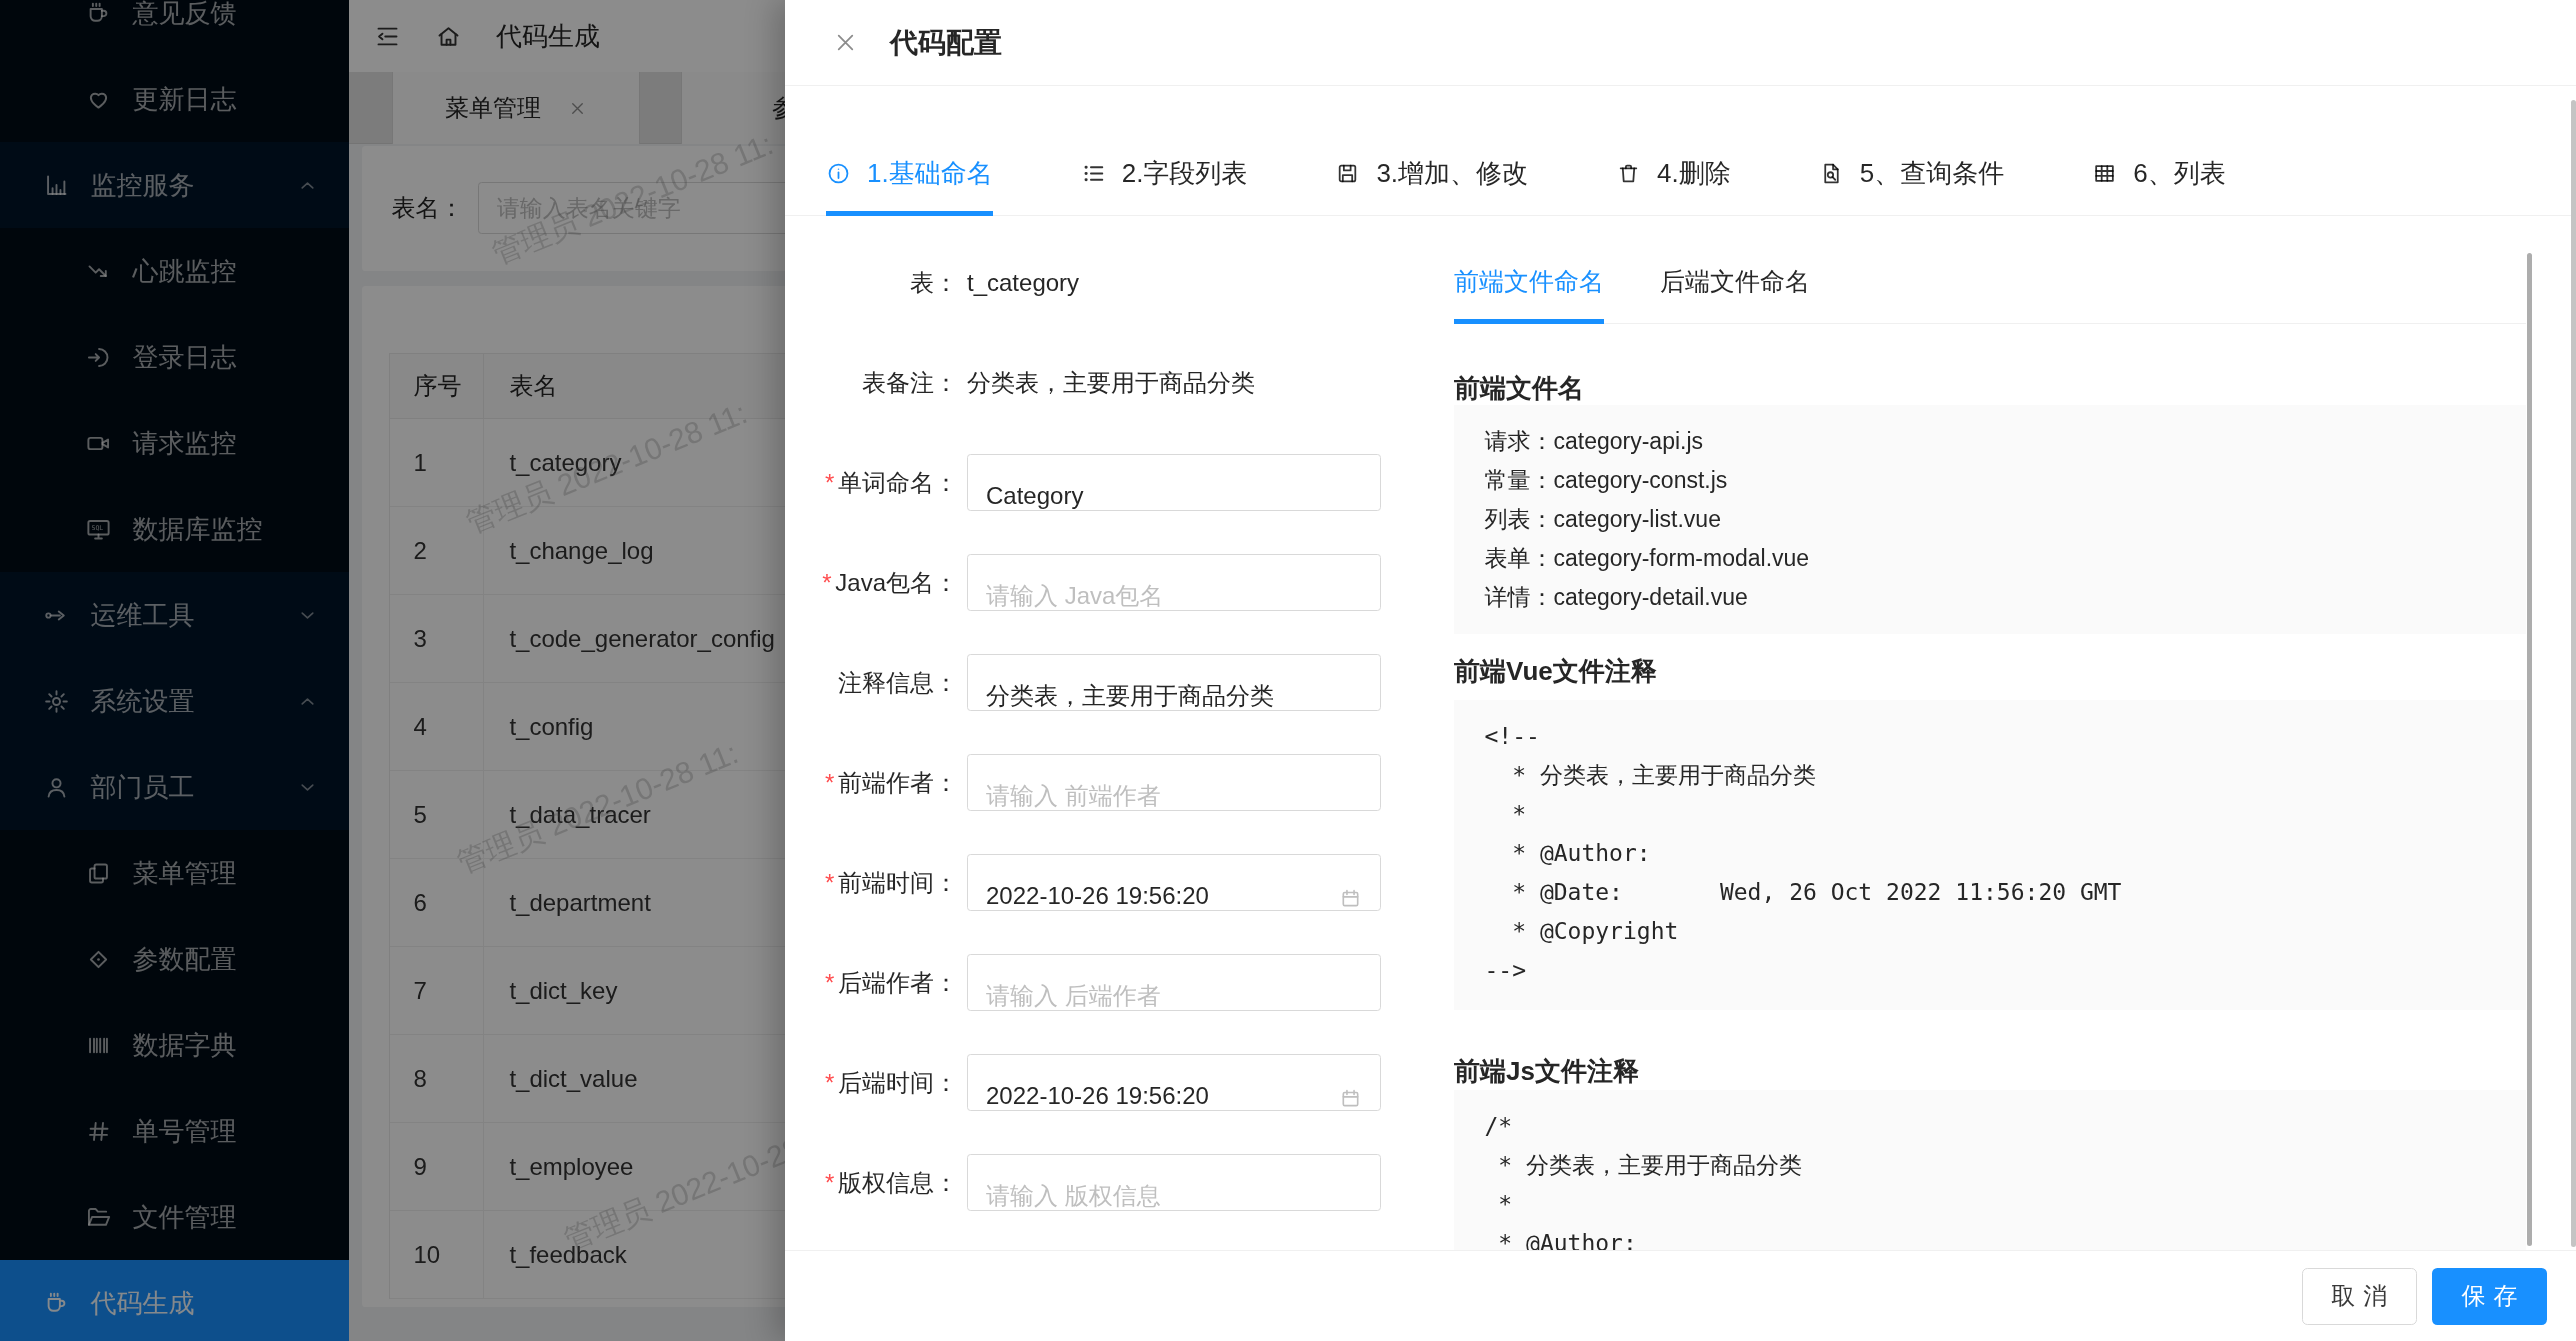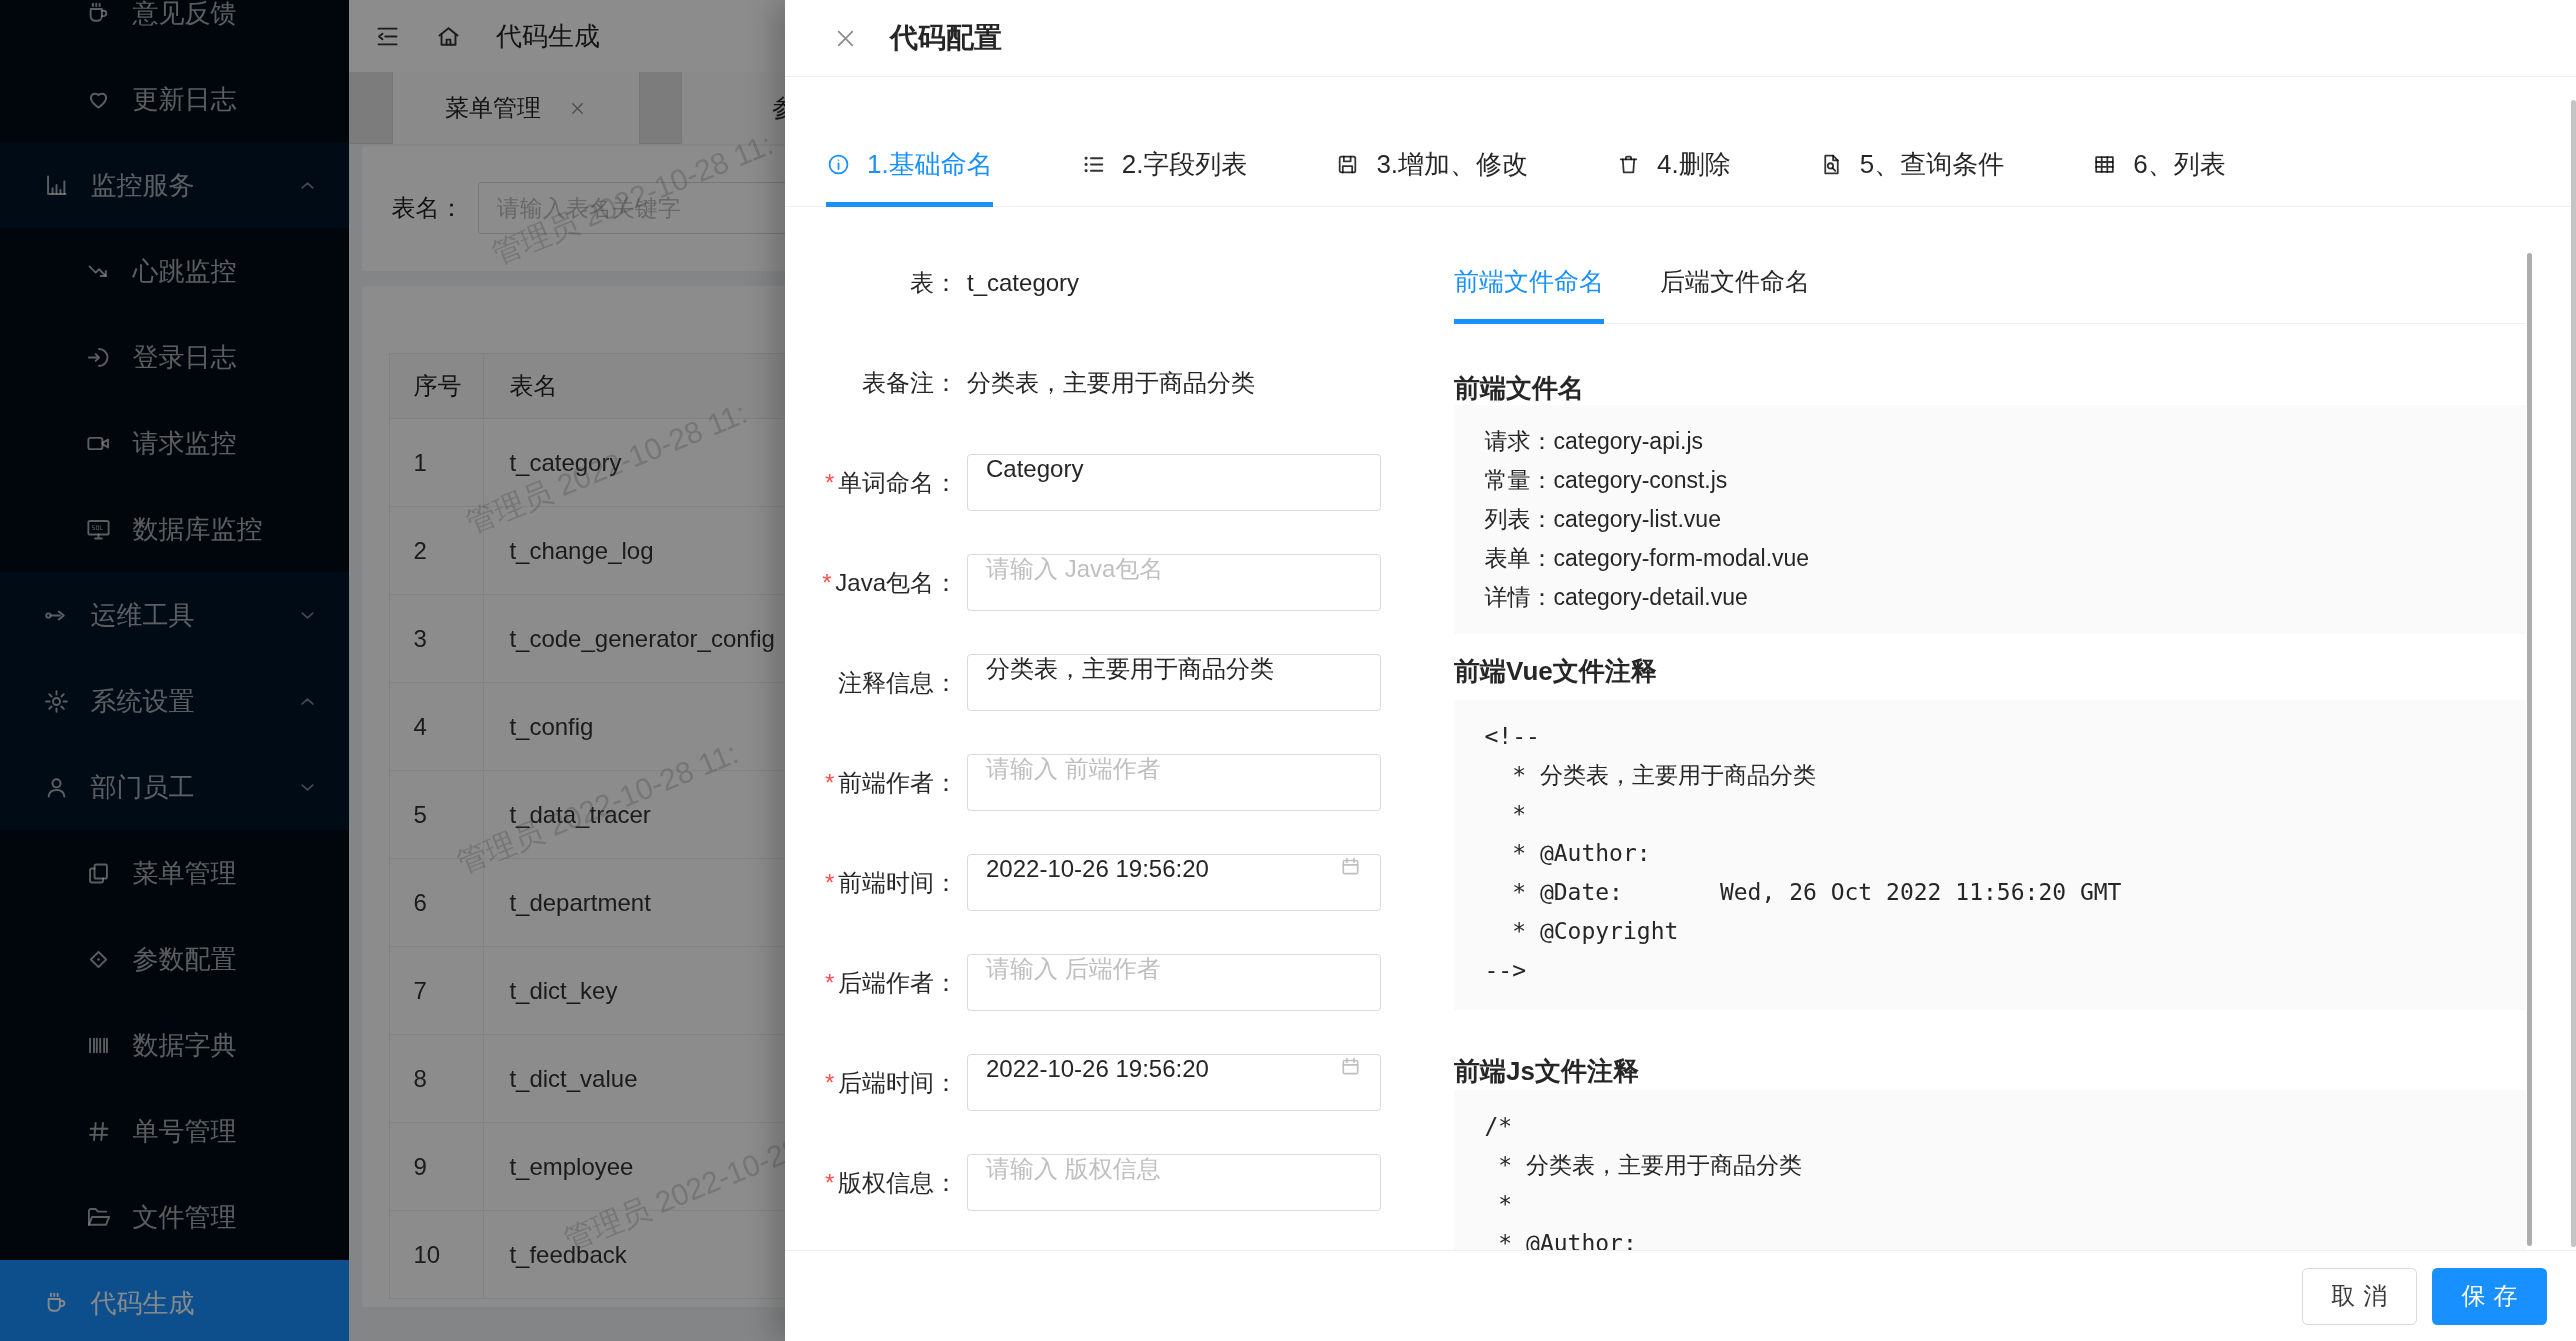--- a/index.html
+++ b/index.html
@@ -43,39 +43,39 @@
   .tc2 { flex:1; display:flex; align-items:center; padding-left:25px; font-size:24px; color:#333; }
   .trow.h .tc1, .trow.h .tc2 { color:#262626; border-right-color:#e9e9e9; }
   .wm { position:absolute; font-size:30px; color:rgba(110,110,110,0.28); transform:rotate(-22deg); white-space:nowrap; pointer-events:none; z-index:20; }
 
   
   .mask { position:absolute; left:0; top:0; width:785px; height:100%; background:rgba(0,0,0,0.45); z-index:40; }
 
   
   .drawer { position:absolute; left:785px; top:0; width:1791px; height:100%; background:#fff; z-index:60;
             box-shadow:-10.8px 0 29px rgba(0,0,0,0.22); }
-  .d-header { height:77px; display:flex; align-items:center; padding-left:48px; border-bottom:0.9px solid #f0f0f0; }
+  .d-header { height:86px; display:flex; align-items:center; padding-left:48px; border-bottom:0.9px solid #f0f0f0; }
   .d-close { display:flex; color:#8c8c8c; cursor:pointer; }
   .d-title { margin-left:32px; font-size:28px; font-weight:600; color:rgba(0,0,0,0.85); }
   .steps { position:relative; height:130px; border-bottom:0.9px solid #f0f0f0; display:flex; padding-left:41px;gap:32px; }
   .step { position:relative; display:flex; align-items:center; margin-right:56px; padding-top:45px; font-size:26px;
           color:rgba(0,0,0,0.85); cursor:pointer; }
   .step .ic { display:flex; margin-right:16px; color:rgba(0,0,0,0.8); }
   .step.active { color:#1890ff; }
   .step.active .ic { color:#1890ff; }
   .step.active::after { content:""; position:absolute; left:0; right:0; bottom:-0.9px; height:5.4px; background:#1890ff; }
   .d-body { position:absolute; left:0; top:228px; width:100%; height:1022px; overflow:hidden; }
 
   .form-col { position:absolute; left:0; top:4.5px; width:641px; }
   .frow { height:100px; display:flex; align-items:center; }
   .flab { width:173px; text-align:right; font-size:24px; color:rgba(0,0,0,0.85); flex:none; }
   .flab .star { color:#ff4d4f; margin-right:3.6px; }
   .fstatic { margin-left:9px; font-size:24px; color:#262626; }
   .finp { margin-left:9px; width:414px; height:57px; border:0.9px solid #d9d9d9; border-radius:3.6px; background:#fff;
-          display:flex; align-items:flex-start; padding:0 18px; }
+          display:flex; align-items:flex-end; padding:0 18px; }
   .finp input { border:none; outline:none; width:100%; font-size:24px; color:#262626; font-family:inherit; background:transparent; }
   .finp input::placeholder { color:#bfbfbf; }
   .fcal { display:flex; color:#bfbfbf; margin-left:7.2px; flex:none; }
 
   .right-col { position:absolute; left:669px; top:0; width:1072px; height:100%; }
   .rtabs { position:relative; height:96px; border-bottom:0.9px solid #f0f0f0; display:flex; align-items:center; padding-top:12.5px; }
   .rtab { position:relative; height:100%; display:flex; align-items:center; margin-right:56px; font-size:25px;
           color:rgba(0,0,0,0.85); cursor:pointer; }
   .rtab.active { color:#1890ff; }
   .rtab.active::after { content:""; position:absolute; left:0; right:0; bottom:-0.9px; height:4.5px; background:#1890ff; }

